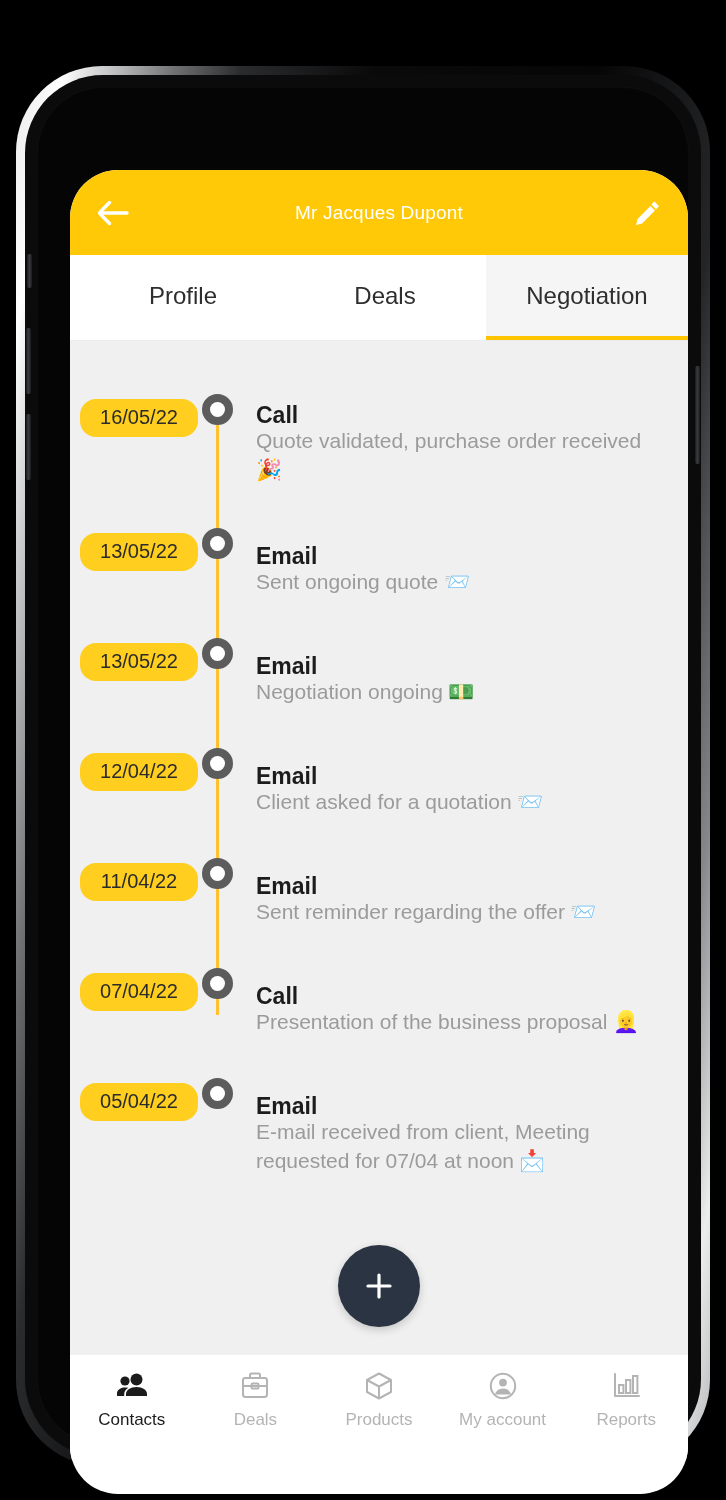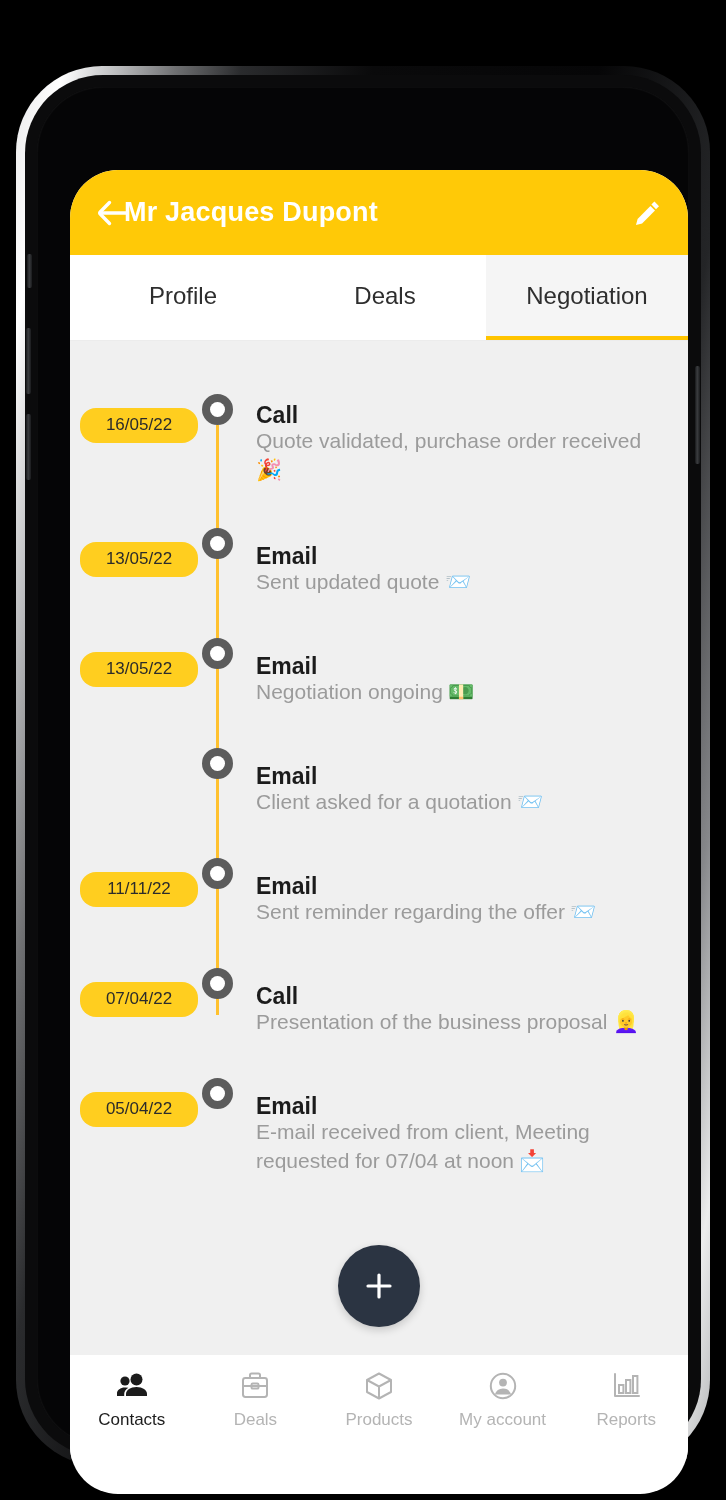--- a/index.html
+++ b/index.html
@@ -162,24 +162,24 @@
     height: 85px;
     background: #FFC907;
     display: flex;
     align-items: center;
     padding: 0 26px;
     box-sizing: border-box;
   }
   .back-arrow { width: 34px; height: 28px; flex: 0 0 auto; }
   .appbar-title {
     flex: 1;
-    text-align: left;
+    text-align: center;
     color: #ffffff;
-    font-size: 27px;
-    font-weight: bold;
+    font-size: 19px;
+    font-weight: normal;
     letter-spacing: 0.2px;
     margin-left: -6px;
   }
   .edit-ic { width: 28px; height: 28px; flex: 0 0 auto; }
 
   
   .tabs {
     display: flex;
     height: 85px;
     background: #ffffff;
@@ -226,24 +226,23 @@
     align-items: flex-start;
   }
   .date-pill {
     position: absolute;
     left: 10px;
     width: 118px;
     box-sizing: border-box;
     text-align: center;
     background: #FFCE1F;
     color: #2b2b2b;
-    font-size: 17px;
+    font-size: 20px;
     border-radius: 16px;
     padding: 7px 0 8px;
-    margin-top: 9px;
   }
   .dot {
     position: absolute;
     left: 132px;
     width: 31px;
     height: 31px;
     border-radius: 50%;
     background: #5c5c5c;
     box-sizing: border-box;
     border: 8px solid #5c5c5c;
@@ -357,47 +356,48 @@
           </div>
         </div>
 
         <div class="row" style="margin-bottom:44px">
           <div class="date-pill" style="top:2px">13/05/22</div>
           <div class="dot" style="top:-3px">
               <i></i>
             </div>
           <div class="entry">
             <div class="entry-title" style="margin-top:14px">Email</div>
-            <div class="entry-desc">Sent updated quote 📨</div>
+            <div class="entry-desc">Sent ongoing quote 📨</div>
           </div>
         </div>
 
         <div class="row" style="margin-bottom:44px">
           <div class="date-pill" style="top:2px">13/05/22</div>
           <div class="dot" style="top:-3px">
               <i></i>
             </div>
           <div class="entry">
             <div class="entry-title" style="margin-top:14px">Email</div>
             <div class="entry-desc">Negotiation ongoing 💵</div>
           </div>
         </div>
 
         <div class="row" style="margin-bottom:44px">
+          <div class="date-pill" style="top:2px">12/04/22</div>
           <div class="dot" style="top:-3px">
               <i></i>
             </div>
           <div class="entry">
             <div class="entry-title" style="margin-top:14px">Email</div>
             <div class="entry-desc">Client asked for a quotation 📨</div>
           </div>
         </div>
 
         <div class="row" style="margin-bottom:44px">
-          <div class="date-pill" style="top:2px">11/11/22</div>
+          <div class="date-pill" style="top:2px">11/04/22</div>
           <div class="dot" style="top:-3px">
               <i></i>
             </div>
           <div class="entry">
             <div class="entry-title" style="margin-top:14px">Email</div>
             <div class="entry-desc">Sent reminder regarding the offer 📨</div>
           </div>
         </div>
 
         <div class="row" style="margin-bottom:44px">

